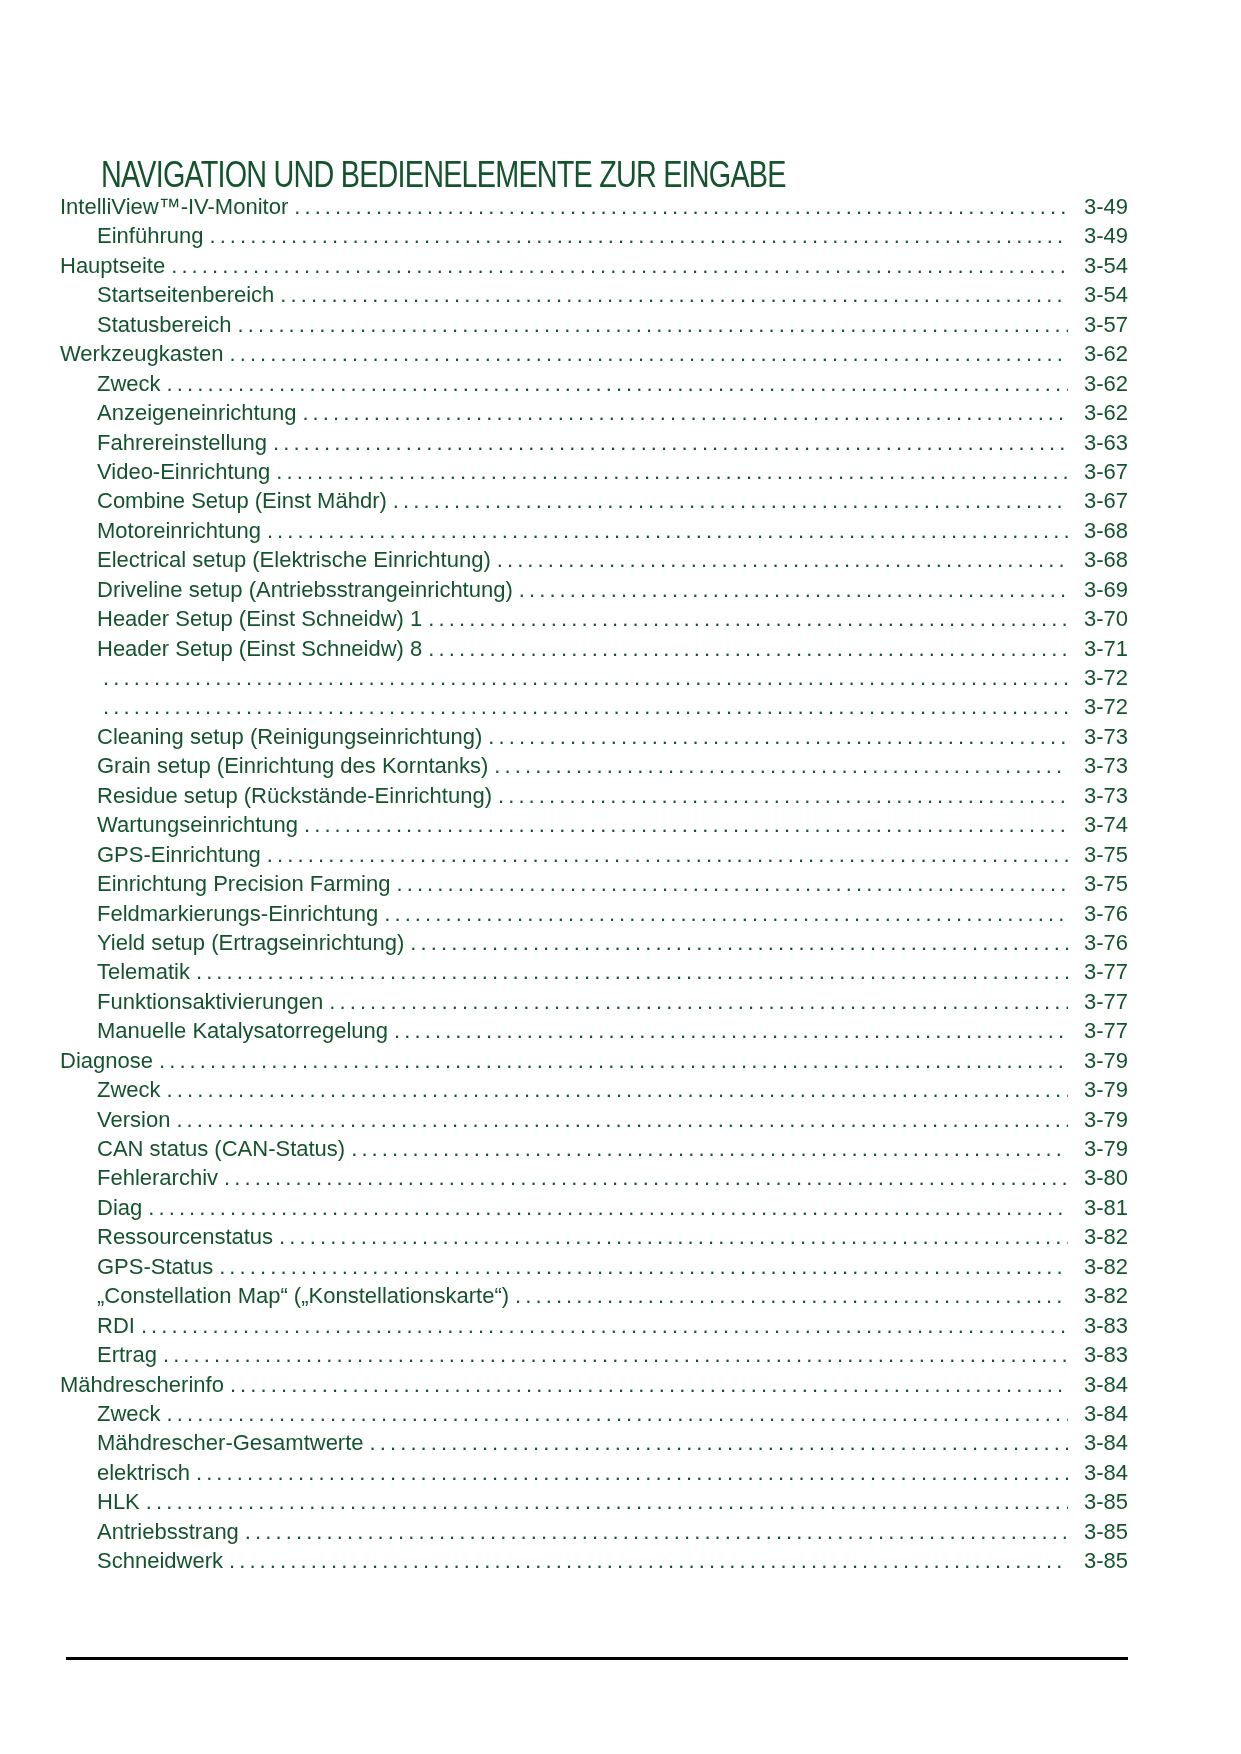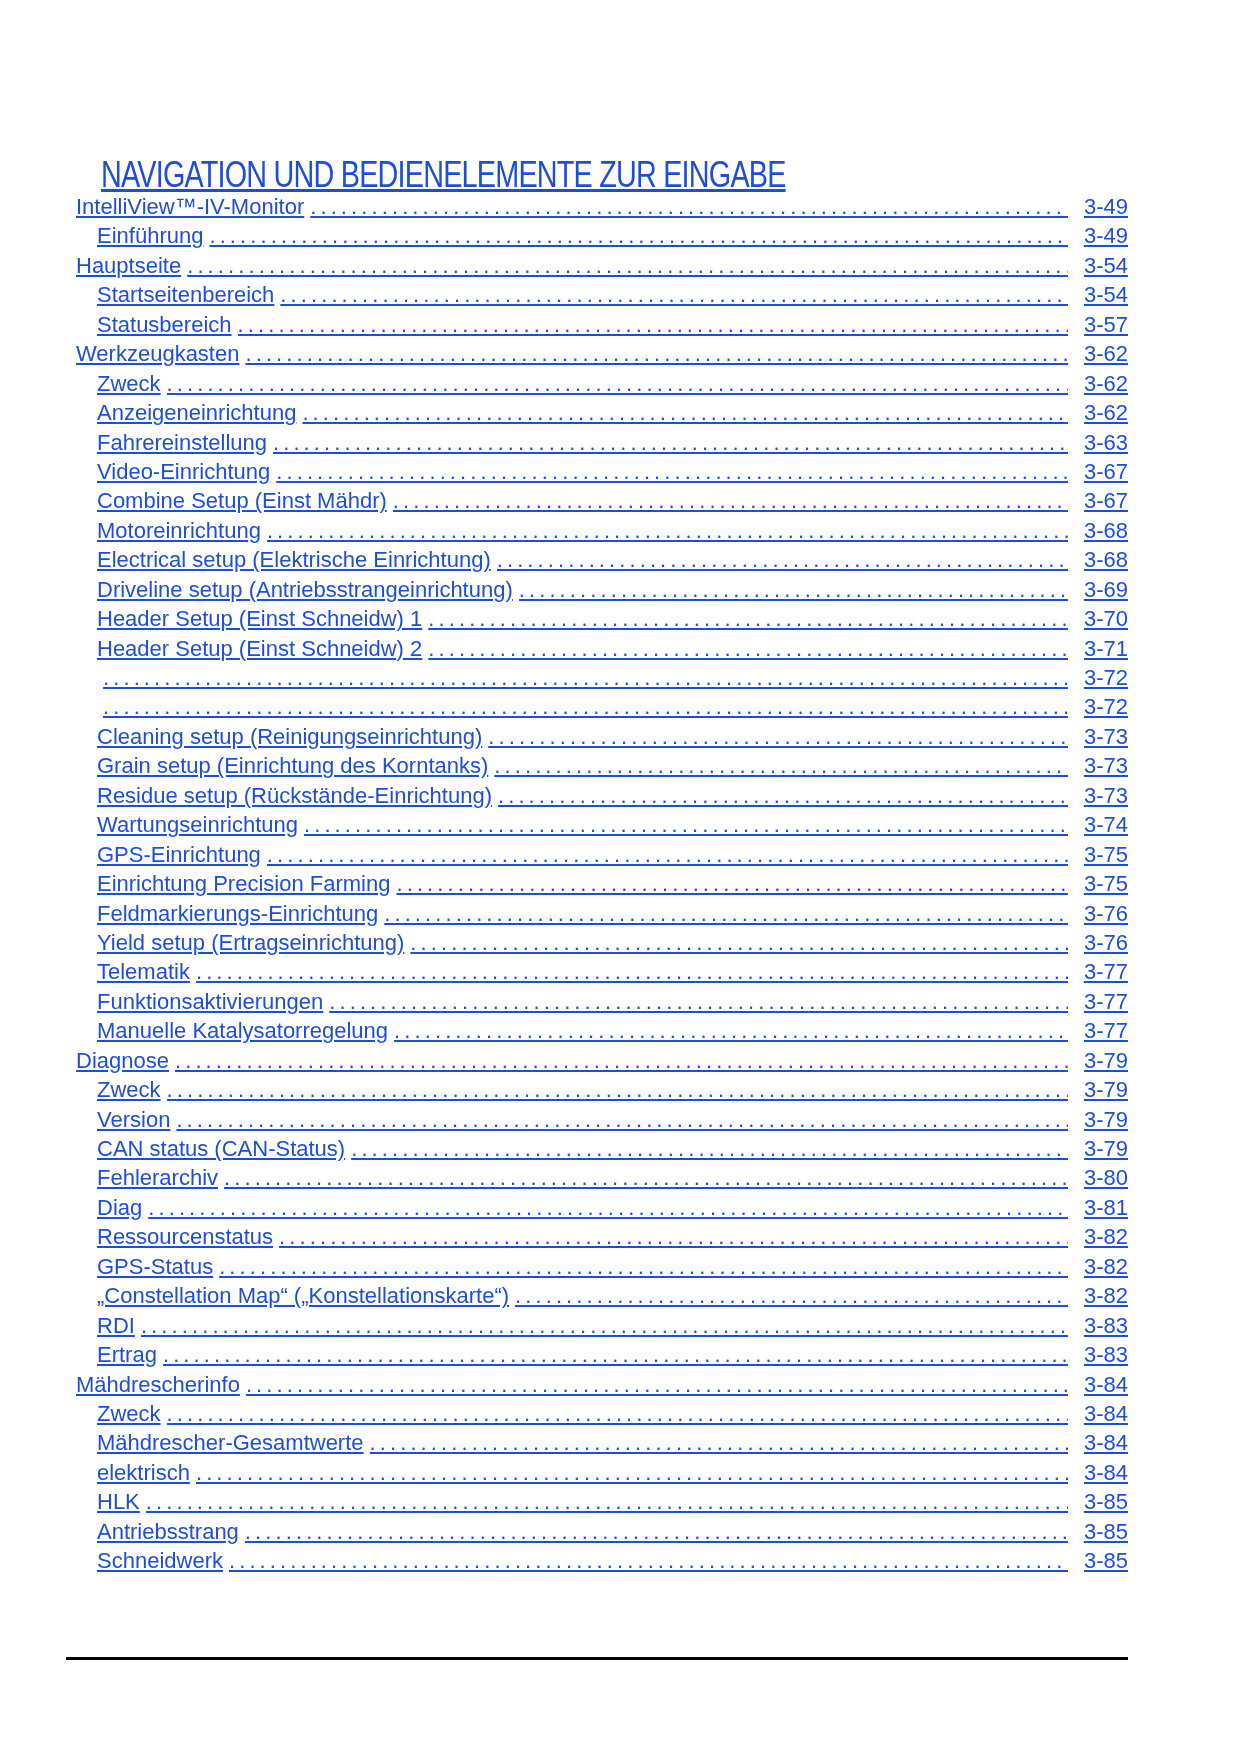--- a/index.html
+++ b/index.html
@@ -4,22 +4,21 @@
 <style>
   html, body { margin: 0; padding: 0; background: #e8e8e8; }
   .page {
     position: relative;
     width: 1241px;
     height: 1754px;
     margin: 0 auto;
     background: #ffffff;
     overflow: hidden;
     font-family: "Liberation Sans", "DejaVu Sans", sans-serif;
-    color: #1d4ed8;
-    text-decoration: underline;
+    color: #14532d;
   }
   .title {
     margin: 155px 0 0 101px;
     font-size: 36px;
     font-weight: 400;
     line-height: 40px;
     letter-spacing: -1px;
     transform: scaleX(0.8);
     transform-origin: left center;
     white-space: nowrap;
@@ -29,21 +28,21 @@
     padding-right: 113px;
   }
   .row {
     display: flex;
     align-items: baseline;
     line-height: 29.45px;
     height: 29.45px;
     font-size: 22px;
     white-space: nowrap;
   }
-  .lvl1 { padding-left: 76px; }
+  .lvl1 { padding-left: 60px; }
   .lvl2 { padding-left: 97px; }
   .label { flex: 0 0 auto; }
   .dots {
     flex: 1 1 auto;
     overflow: hidden;
     margin: 0 10px 0 6px;
     min-width: 0;
   }
   .dots::after {
     content: "........................................................................................................................";
@@ -138,21 +137,21 @@
     <span class="label">Driveline setup (Antriebsstrangeinrichtung)</span>
     <span class="dots"></span>
     <span class="pg">3-69</span>
   </div>
       <div class="row lvl2">
     <span class="label">Header Setup (Einst Schneidw) 1</span>
     <span class="dots"></span>
     <span class="pg">3-70</span>
   </div>
       <div class="row lvl2">
-    <span class="label">Header Setup (Einst Schneidw) 2</span>
+    <span class="label">Header Setup (Einst Schneidw) 8</span>
     <span class="dots"></span>
     <span class="pg">3-71</span>
   </div>
       <div class="row lvl2">
     <span class="dots"></span>
     <span class="pg">3-72</span>
   </div>
       <div class="row lvl2">
     <span class="dots"></span>
     <span class="pg">3-72</span>

